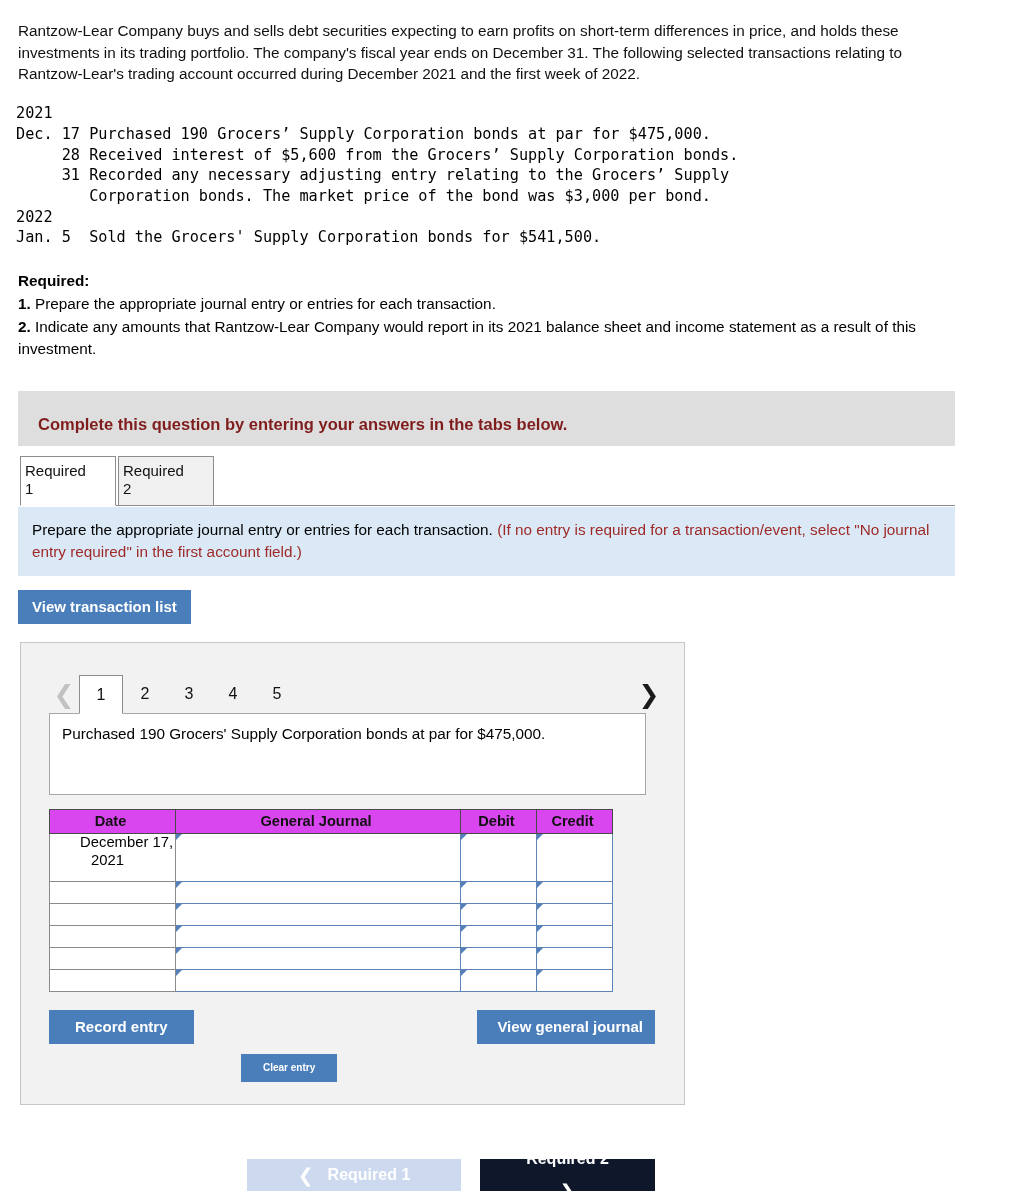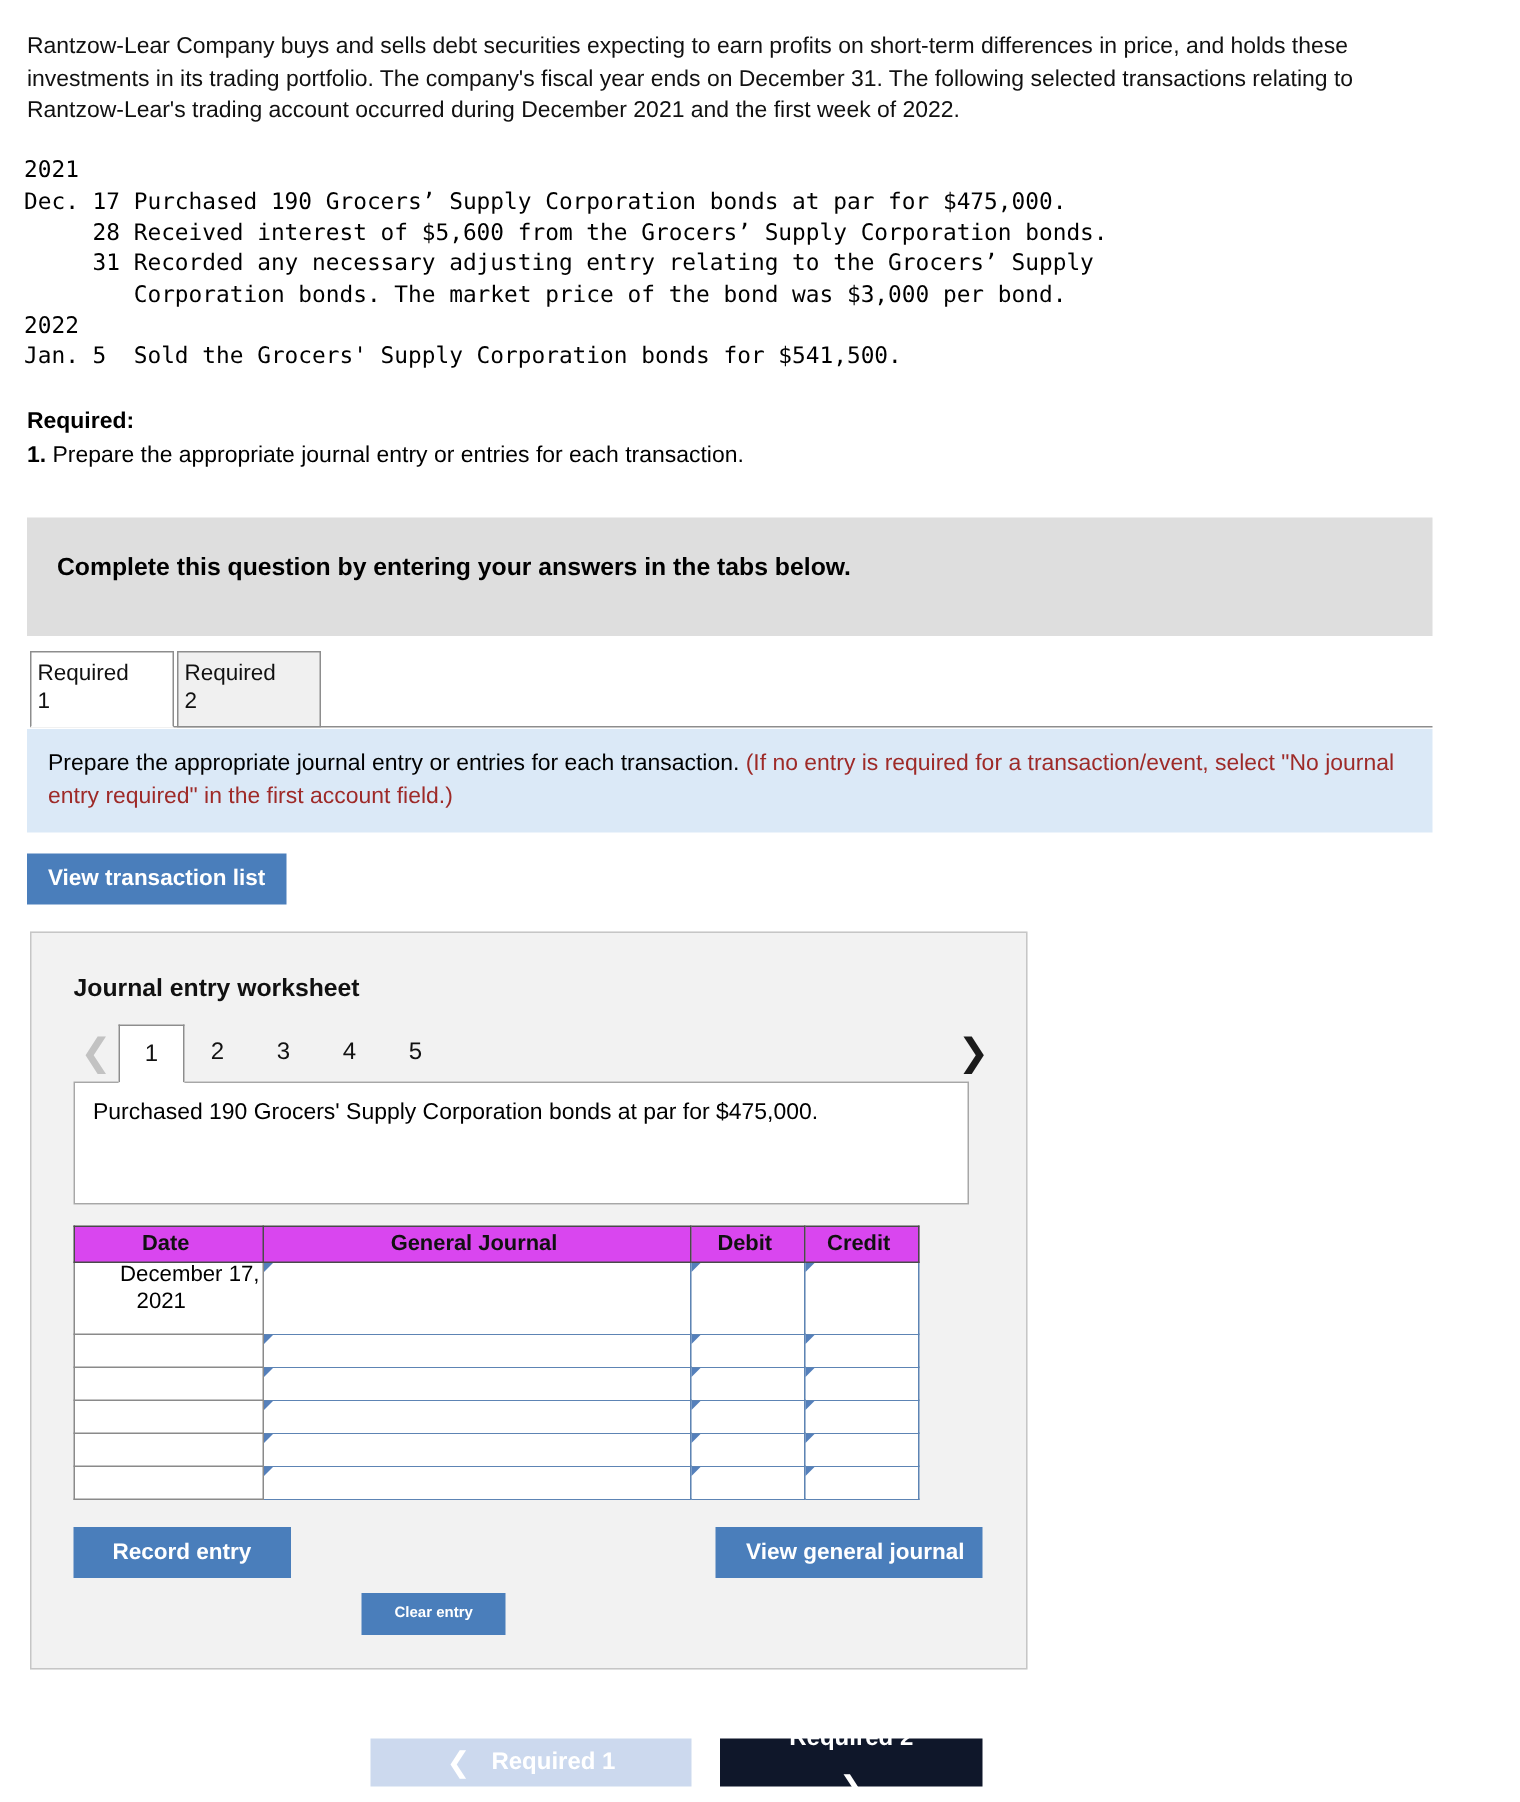--- a/index.html
+++ b/index.html
@@ -43,24 +43,24 @@
     line-height: 1.45;
   }
   .required-wrap .hd { font-weight: bold; }
   .required-wrap .num { font-weight: bold; }
   .required-line { margin-top: 1px; }
 
   
   .gray-banner {
     margin: 30px 58px 0 18px;
     background: #dedede;
-    padding: 24px 0 36px 20px;
+    padding: 24px 0 12px 20px;
     font-weight: bold;
     font-size: 16.5px;
-    color: #000000;
+    color: #7f1d1d;
   }
 
   
   .tabs-row {
     margin: 10px 0 0 20px;
     display: flex;
     align-items: flex-end;
     position: relative;
     z-index: 2;
   }
@@ -312,20 +312,21 @@
      28 Received interest of $5,600 from the Grocers’ Supply Corporation bonds.
      31 Recorded any necessary adjusting entry relating to the Grocers’ Supply
         Corporation bonds. The market price of the bond was $3,000 per bond.
 2022
 Jan. 5  Sold the Grocers' Supply Corporation bonds for $541,500.</div>
 
 
 <div class="required-wrap">
   <div class="hd">Required:</div>
   <div class="required-line"><span class="num">1.</span><span> Prepare the appropriate journal entry or entries for each transaction.</span></div>
+  <div class="required-line"><span class="num">2.</span><span> Indicate any amounts that Rantzow-Lear Company would report in its 2021 balance sheet and income statement as a result of this investment.</span></div>
 </div>
 
 
 <div class="gray-banner">Complete this question by entering your answers in the tabs below.</div>
 
 
 <div class="tabs-row">
   <div class="tab active">
     <span>Required</span><br>
     <span>1</span>
@@ -341,21 +342,20 @@
 <div class="blue-box">
   <span>Prepare the appropriate journal entry or entries for each transaction. </span><span class="red">(If no entry is required for a transaction/event, select "No journal entry required" in the first account field.)</span>
 </div>
 
 
 <button class="btn view-tx-btn">View transaction list</button>
 
 
 <div class="worksheet">
 
-  <div class="ws-title">Journal entry worksheet</div>
 
   <div class="pager">
     <div class="chev prev">❮</div>
     <div class="page-num active">1</div>
     <div class="page-num">2</div>
     <div class="page-num">3</div>
     <div class="page-num">4</div>
     <div class="page-num">5</div>
     <div class="chev next">❯</div>
   </div>

